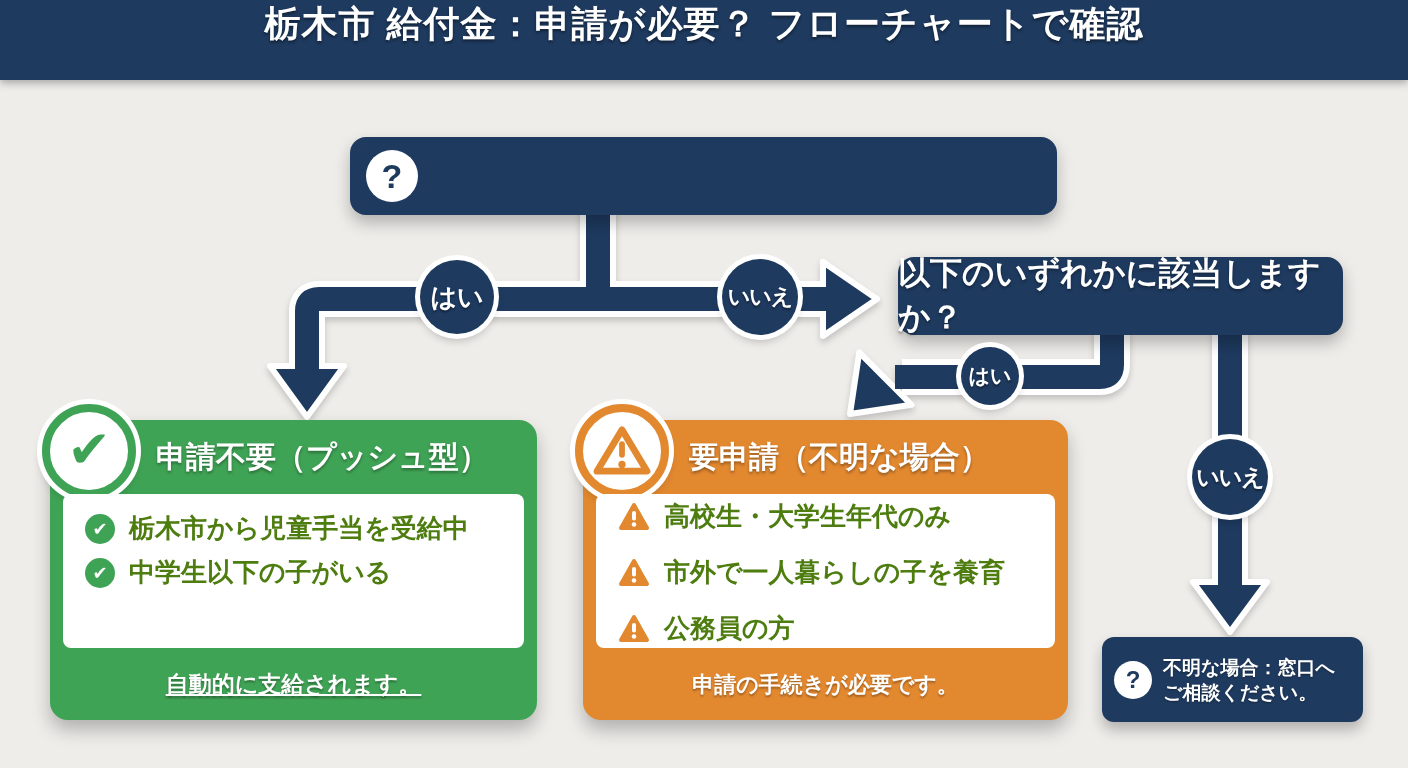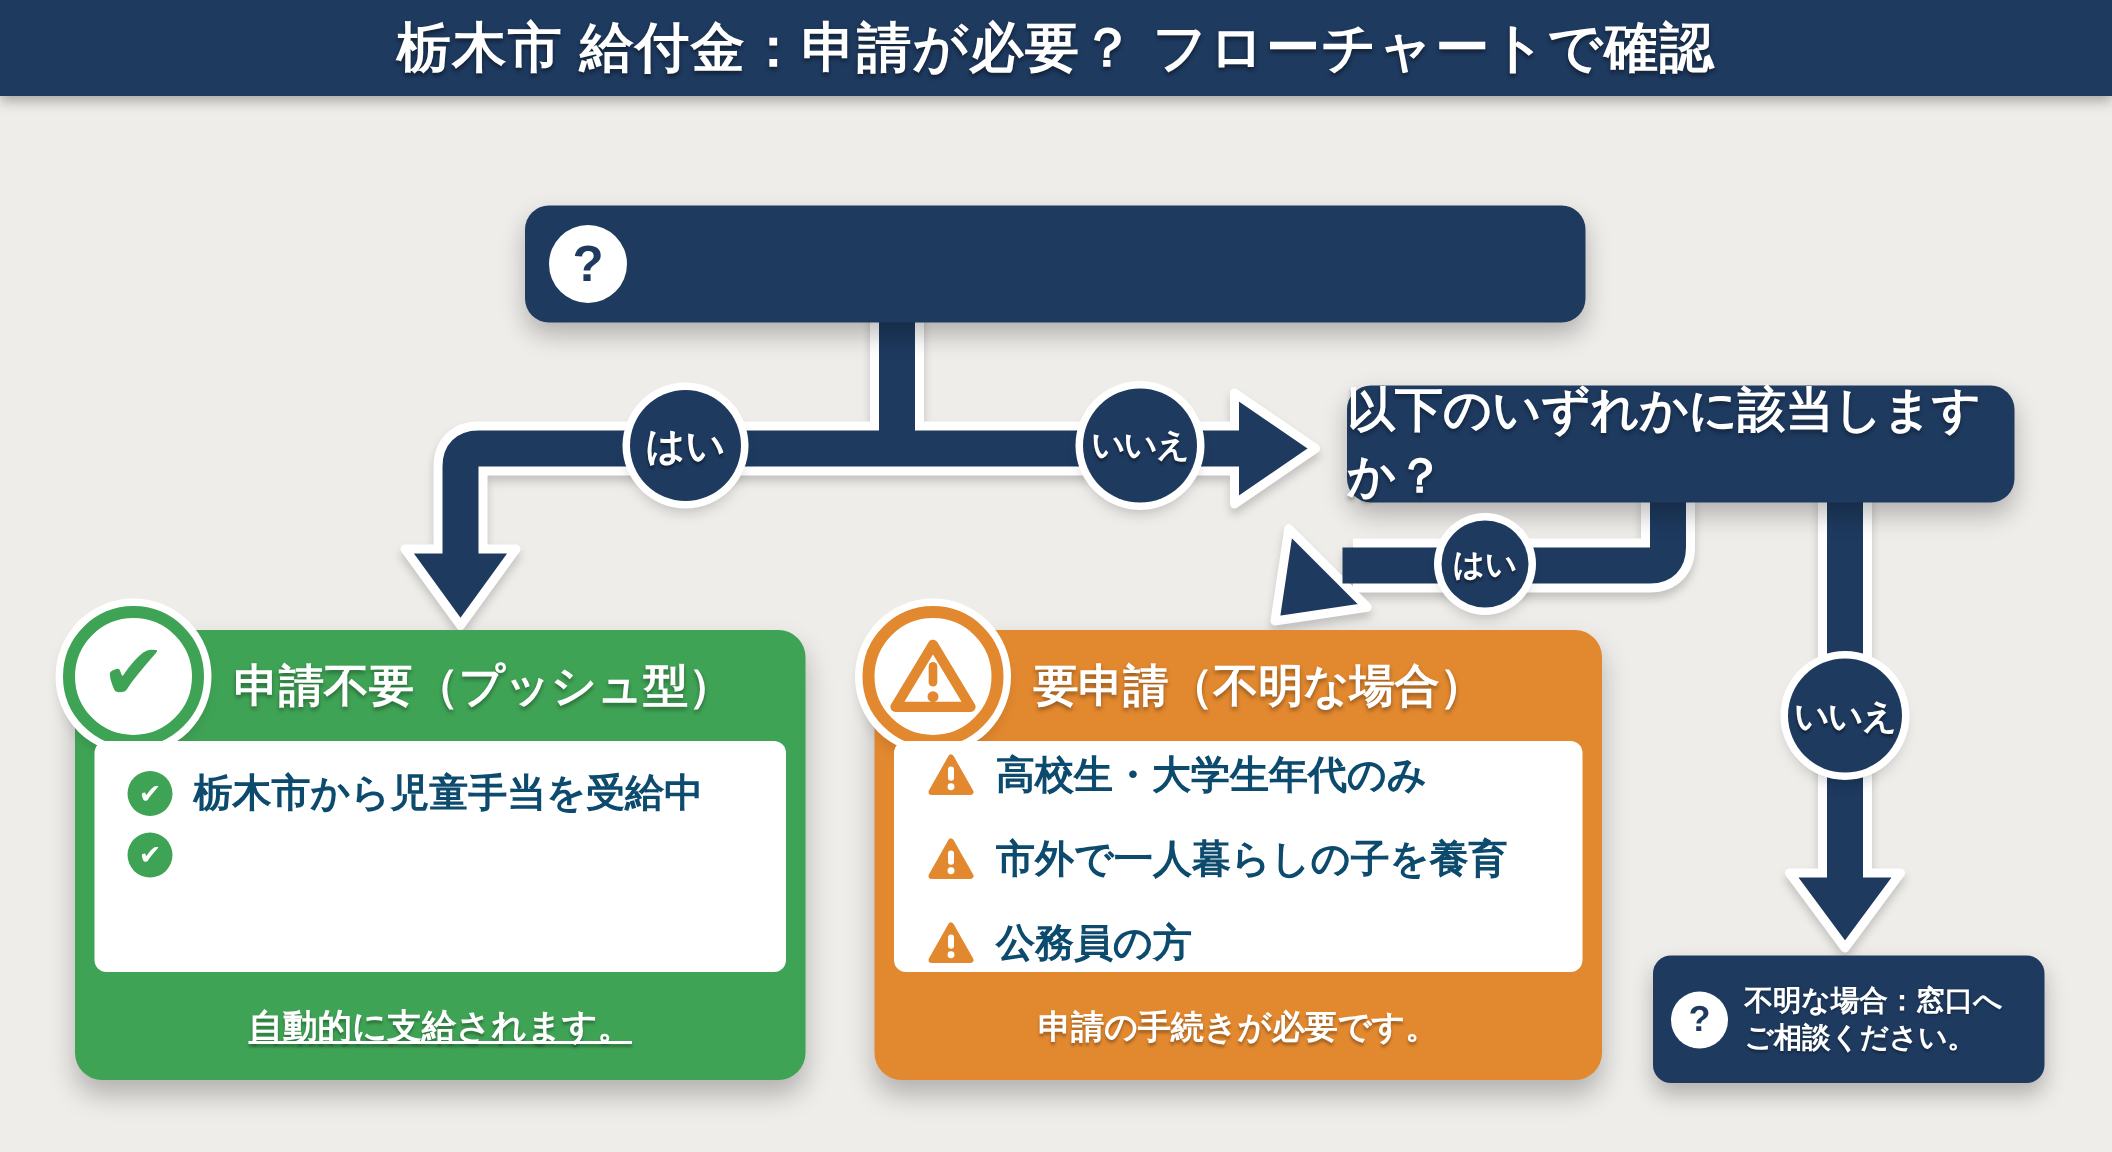--- a/index.html
+++ b/index.html
@@ -3,22 +3,22 @@
 <meta charset="utf-8">
 <style>
   * { margin:0; padding:0; box-sizing:border-box; }
   html,body { width:1408px; height:768px; overflow:hidden; }
   body { font-family:"Liberation Sans","DejaVu Sans",sans-serif; background:#efedea; }
 
   .stage { position:relative; width:1408px; height:768px; background:#efedea; }
 
   
   .header {
-    position:absolute; left:0; top:0; width:1408px; height:64px;
-    background:#1e3a5f; display:flex; align-items:center; justify-content:center;
+    position:absolute; left:0; top:0; width:1408px; height:80px;
+    background:#1e3a5f; display:flex; justify-content:center;
     box-shadow:0 3px 8px rgba(0,0,0,0.30); z-index:4;
   }
   .header h1 {
     color:#fff; font-size:36px; font-weight:700; letter-spacing:1px;
     text-shadow:0 2px 3px rgba(0,0,0,0.45);
   }
 
   
   svg.connectors {
     position:absolute; left:0; top:0; z-index:1;
@@ -82,21 +82,21 @@
     color:#fff; font-size:30px; font-weight:700; text-shadow:0 2px 3px rgba(0,0,0,0.35);
     white-space:nowrap;
   }
   .result-body {
     position:absolute; left:13px; right:13px; top:74px; height:154px;
     background:#fff; border-radius:8px; padding:17px 14px 0 22px;
     display:flex; flex-direction:column; gap:9px;
   }
   .result.orange .result-body { padding-top:5px; gap:21px; }
   .item { display:flex; align-items:center; gap:14px; }
-  .item-text { font-size:26px; font-weight:700; color:#0c4a6e; white-space:nowrap; }
+  .item-text { font-size:26px; font-weight:700; color:#4d7c0f; white-space:nowrap; }
   .check-badge {
     width:30px; height:30px; background:#3fa355; border-radius:50%; flex:0 0 auto;
     display:flex; align-items:center; justify-content:center;
     color:#fff; font-size:18px; font-weight:800; line-height:1;
   }
   .warn-badge { flex:0 0 auto; display:flex; }
 
   .result-footer {
     position:absolute; left:0; top:228px; right:0; height:72px;
     display:flex; flex-direction:column; align-items:center; justify-content:center;
@@ -164,20 +164,21 @@
       <span class="big-check">✔</span>
     </div>
     <div class="result-title">申請不要（プッシュ型）</div>
     <div class="result-body">
       <div class="item">
         <span class="check-badge">✔</span>
         <span class="item-text">栃木市から児童手当を受給中</span>
       </div>
       <div class="item">
         <span class="check-badge">✔</span>
+        <span class="item-text">中学生以下の子がいる</span>
       </div>
     </div>
     <div class="result-footer">
       <span>自動的に支給されます。</span>
     </div>
   </div>
 
   <div class="result orange">
     <div class="big-icon">
       <svg width="58" height="52" viewBox="0 0 60 54">

